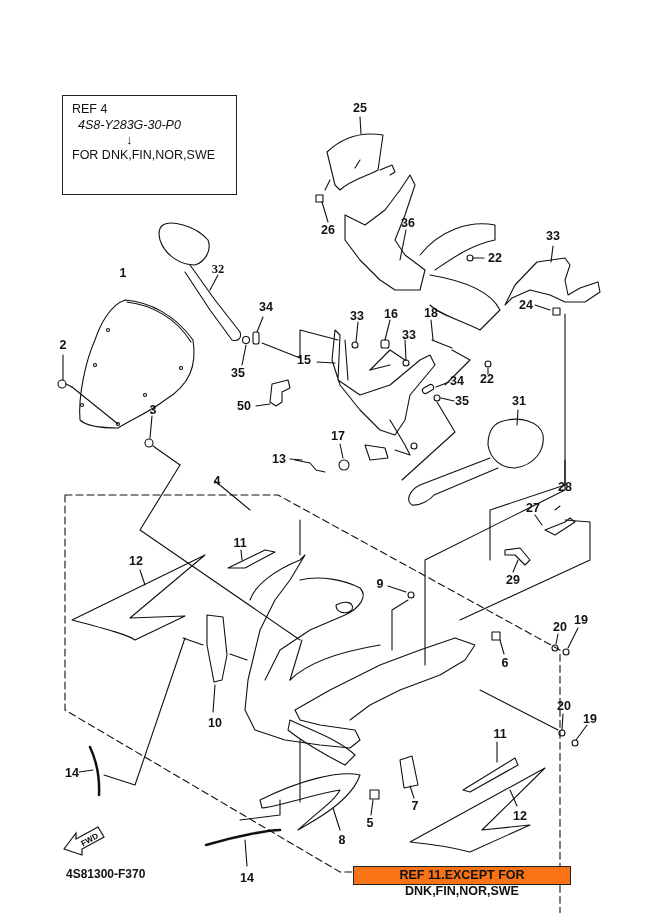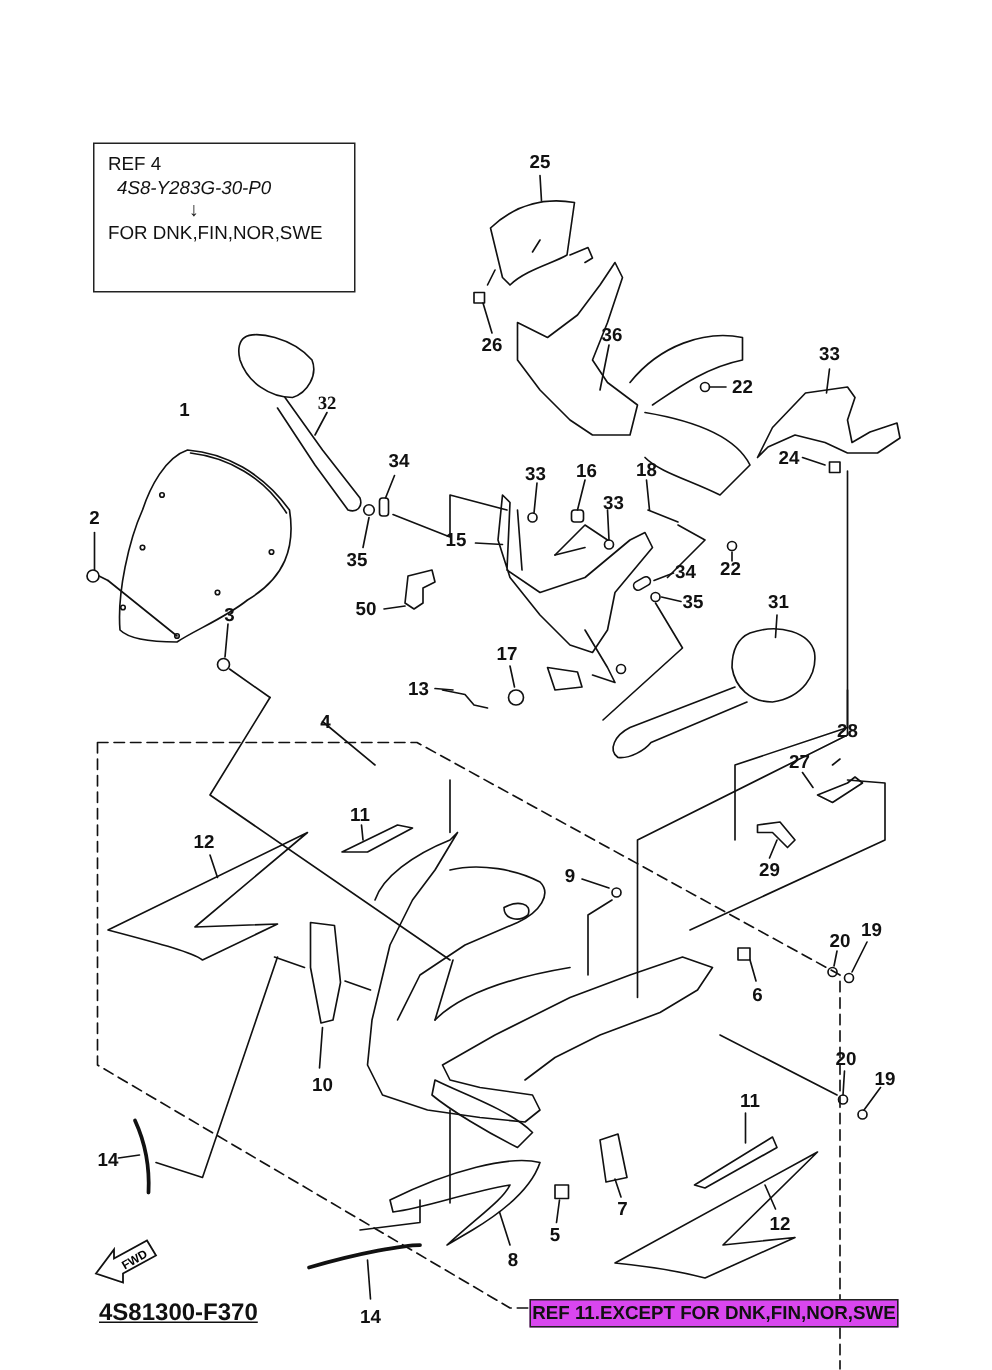--- a/index.html
+++ b/index.html
@@ -3,22 +3,22 @@
 <meta charset="utf-8">
 <style>
   html,body{margin:0;padding:0;background:#ffffff;}
   body{width:661px;height:913px;position:relative;overflow:hidden;font-family:"Liberation Sans",sans-serif;color:#111;}
   #stage{position:absolute;left:0;top:12px;width:661px;height:913px;margin-top:28px;}
   .ref-box{position:absolute;left:62px;top:55px;width:175px;height:100px;border:1.5px solid #222;background:#fff;box-sizing:border-box;padding:5px 0 0 9px;font-size:12.5px;line-height:16px;}
   .ref-box .title{display:block;}
   .ref-box .code{display:block;padding-left:6px;font-style:italic;}
   .ref-box .arrow{display:block;padding-left:54px;font-size:13px;line-height:14px;font-weight:bold;}
   .ref-box .note{display:block;}
-  .ref11{position:absolute;left:353px;top:826px;width:246px;height:19px;border:1.5px solid #222;box-sizing:border-box;font-size:12.5px;font-weight:bold;line-height:16px;text-align:center;background:#d946ef;}
-  .doc-code{position:absolute;left:66px;top:827px;font-size:16px;font-weight:bold;text-decoration:underline;}
+  .ref11{position:absolute;left:353px;top:826px;width:218px;height:19px;border:1.5px solid #222;box-sizing:border-box;font-size:12.5px;font-weight:bold;line-height:16px;text-align:center;background:#f97316;}
+  .doc-code{position:absolute;left:66px;top:827px;font-size:12px;font-weight:bold;}
   .fwd{position:absolute;left:62px;top:783px;width:44px;height:38px;}
   .callout{position:absolute;font-size:12.5px;font-weight:bold;transform:translate(-50%,-50%);white-space:nowrap;}
 </style>
 </head>
 <body>
 
 <div id="stage">
   <svg width="661" height="913" viewBox="0 0 661 913" xmlns="http://www.w3.org/2000/svg" fill="none" stroke="#111" stroke-width="1.1" stroke-linejoin="round" stroke-linecap="round">
 
     <path stroke-dasharray="7,4" d="M65 455 L278 455 L560 610 L560 895 M65 455 L65 670 L340 832 L560 832"></path>

